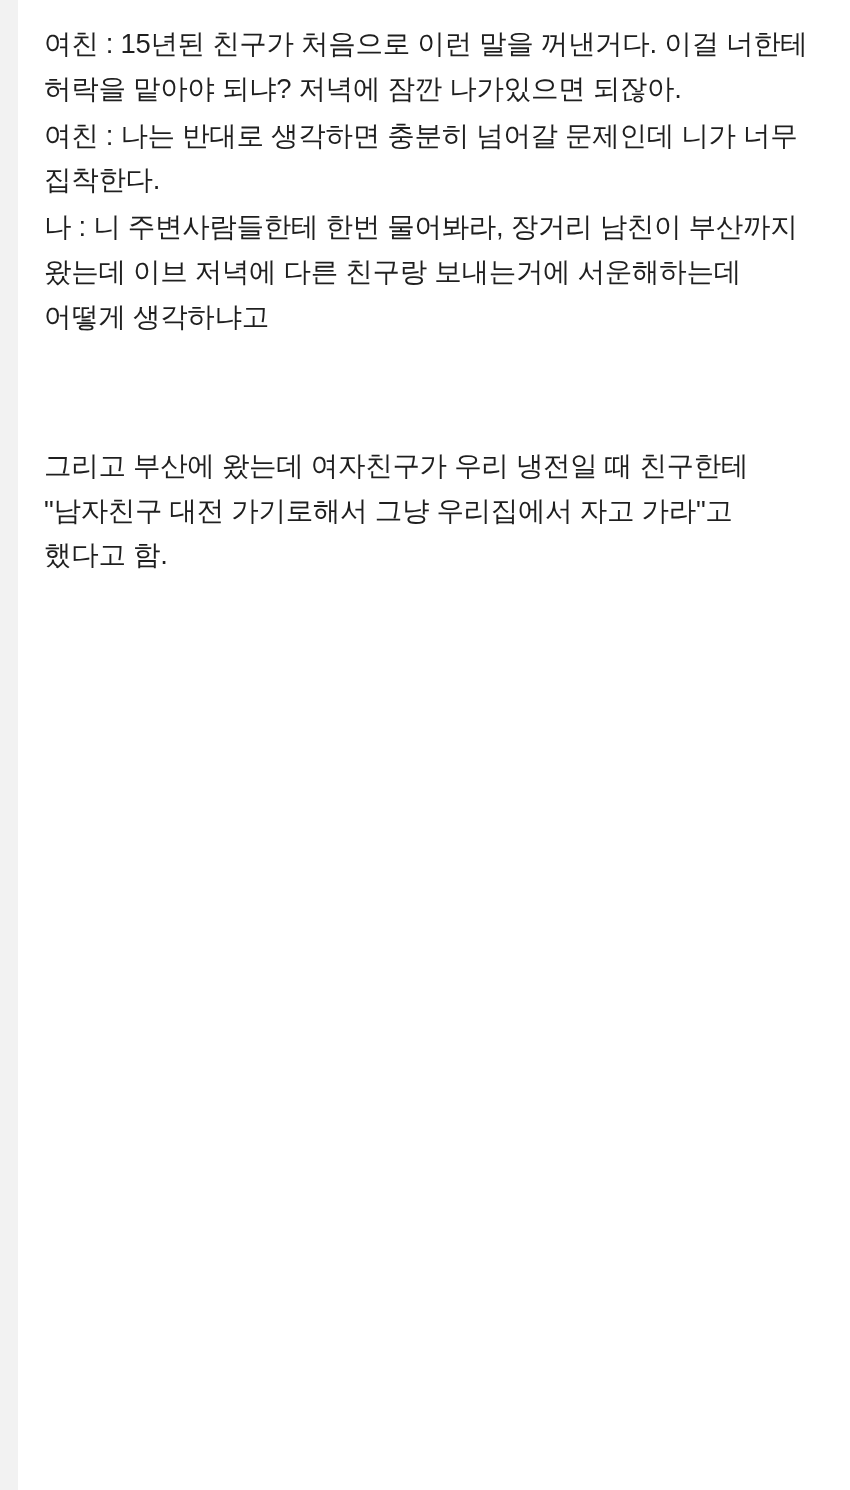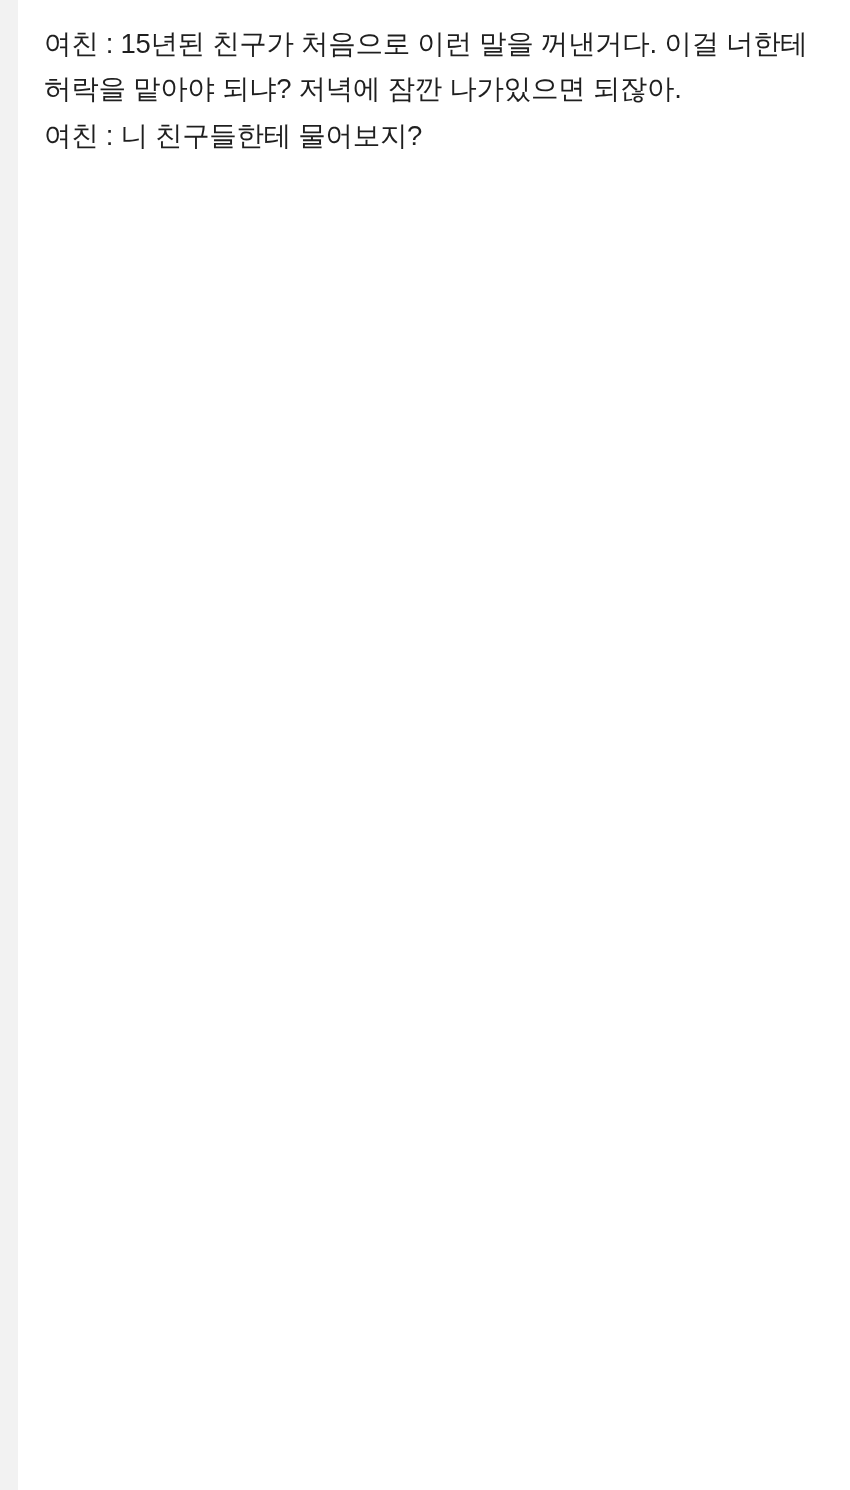--- a/index.html
+++ b/index.html
@@ -57,22 +57,24 @@
 </head>
 <body>
 
 <div class="page">
 
   <div class="left-rail"></div>
 
   <div class="content">
 
     <p class="para">여친 : 15년된 친구가 처음으로 이런 말을 꺼낸거다. 이걸 너한테 허락을 맡아야 되냐? 저녁에 잠깐 나가있으면 되잖아.</p>
-    <p class="para">여친 : 니 친구들한테 물어보지?</p>
+    <p class="para">여친 : 나는 반대로 생각하면 충분히 넘어갈 문제인데 니가 너무 집착한다.</p>
+    <p class="para">나 : 니 주변사람들한테 한번 물어봐라, 장거리 남친이 부산까지 왔는데 이브 저녁에 다른 친구랑 보내는거에 서운해하는데 어떻게 생각하냐고</p>
 
     <div class="spacer-block"></div>
 
 
     <div class="spacer-block-small"></div>
 
+    <p class="para">그리고 부산에 왔는데 여자친구가 우리 냉전일 때 친구한테 "남자친구 대전 가기로해서 그냥 우리집에서 자고 가라"고 했다고 함.</p>
 
   </div>
 </div>
 
 </body></html>

